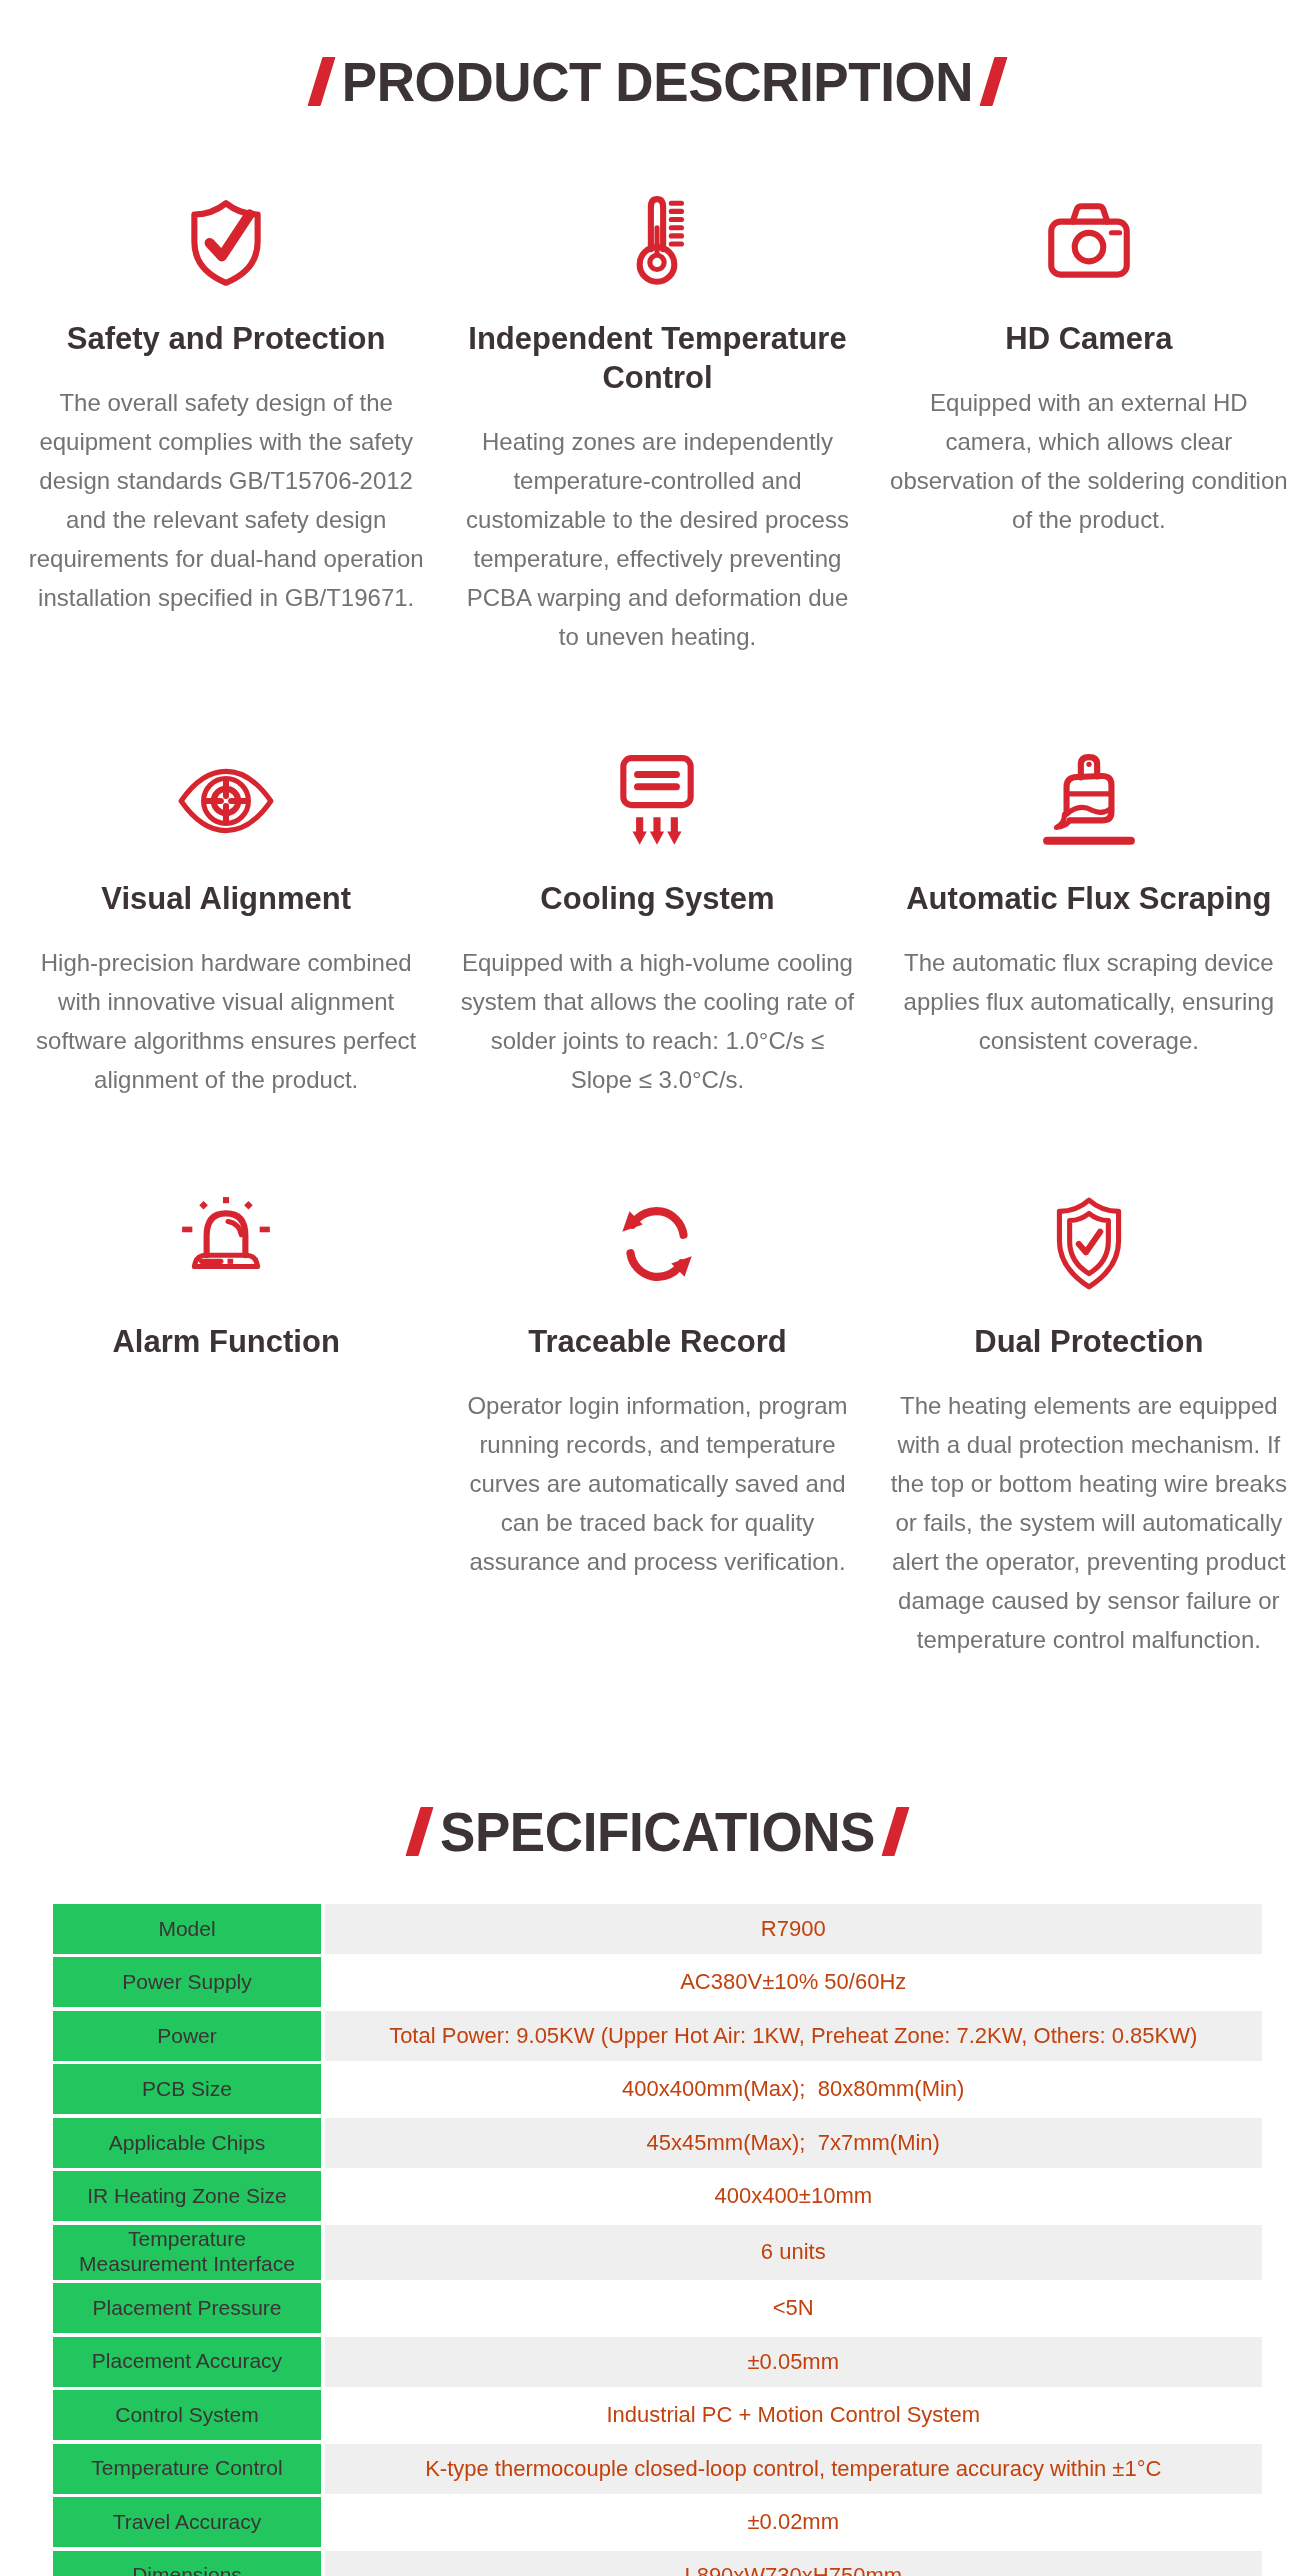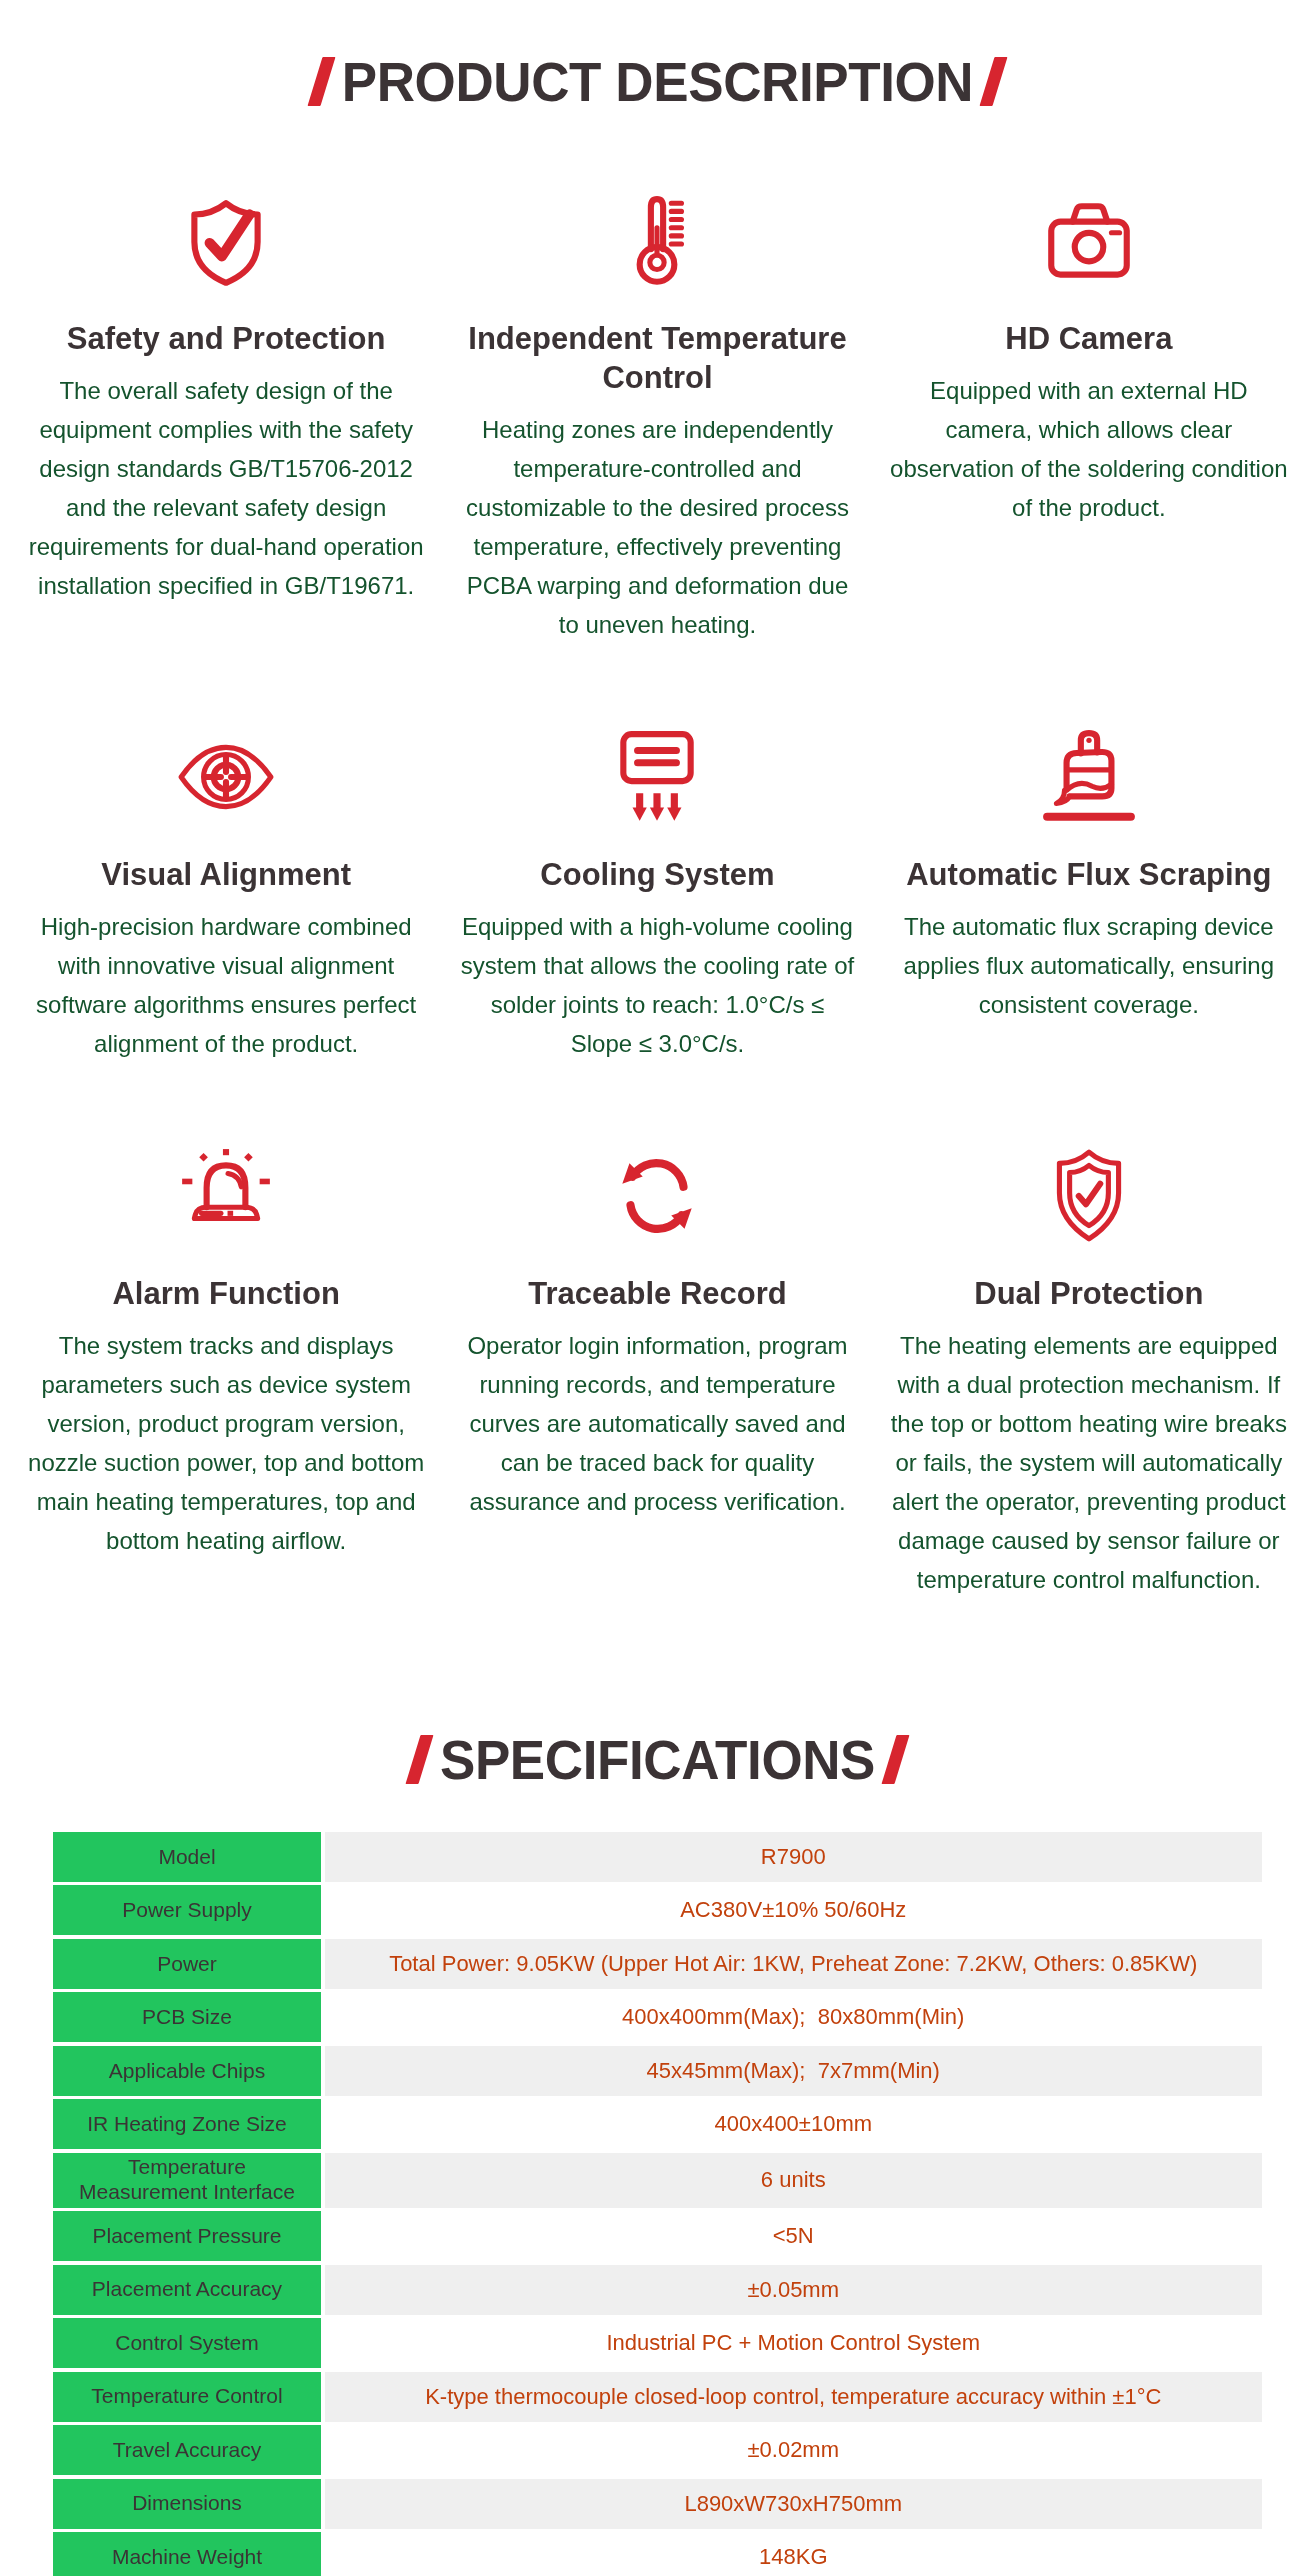--- a/index.html
+++ b/index.html
@@ -57,25 +57,25 @@
   .feature .icon-box svg{ height:102px; width:auto; display:block; }
   .feature h3{
     margin:0 0 12.3px;
     font-size:31px;
     line-height:1.25;
     font-weight:700;
     color:#3b3335;
     max-width:412px;
   }
   .feature p{
-    margin:0;
+    margin:12px;
     font-size:24px;
     line-height:39px;
     max-width:401px;
-    color:#14532d;
+    color:#737373;
   }
   .specs-table{ margin:42px 53px 44px; }
   .spec-row{ display:flex; margin-bottom:3.5px; }
   .spec-label{
     width:268px;
     flex:0 0 268px;
     margin-right:3.5px;
     background:#22c55e;
     min-height:50px;
     display:flex;
@@ -210,21 +210,20 @@
         <path class="ic-thin" d="M26,67 L45,67"></path>
         <rect class="ic-fill" x="51.5" y="64.5" width="5.5" height="5"></rect>
         <rect class="ic-fill" x="47" y="4" width="6" height="6"></rect>
         <rect class="ic-fill" x="25" y="9" width="6" height="6" transform="rotate(45 28 12)"></rect>
         <rect class="ic-fill" x="69" y="9" width="6" height="6" transform="rotate(45 72 12)"></rect>
         <rect class="ic-fill" x="7" y="33" width="10" height="5.5"></rect>
         <rect class="ic-fill" x="83" y="33" width="10" height="5.5"></rect>
       </svg>
     </div>
     <h3>Alarm Function</h3>
-    <p>The system tracks and displays parameters such as device system version, product program version, nozzle suction power, top and bottom main heating temperatures, top and bottom heating airflow.</p>
   </div>
 
   <div class="feature">
     <div class="icon-box">
       <svg viewBox="0 0 100 100">
         <path d="M76,41 A27,27 0 0 0 26,31" stroke="#d7252f" stroke-width="8" fill="none" stroke-linecap="round"></path>
         <polygon class="ic-fill" points="16,38 23,18 36,31"></polygon>
         <path d="M24,59 A27,27 0 0 0 74,69" stroke="#d7252f" stroke-width="8" fill="none" stroke-linecap="round"></path>
         <polygon class="ic-fill" points="84,62 77,82 64,69"></polygon>
       </svg>

